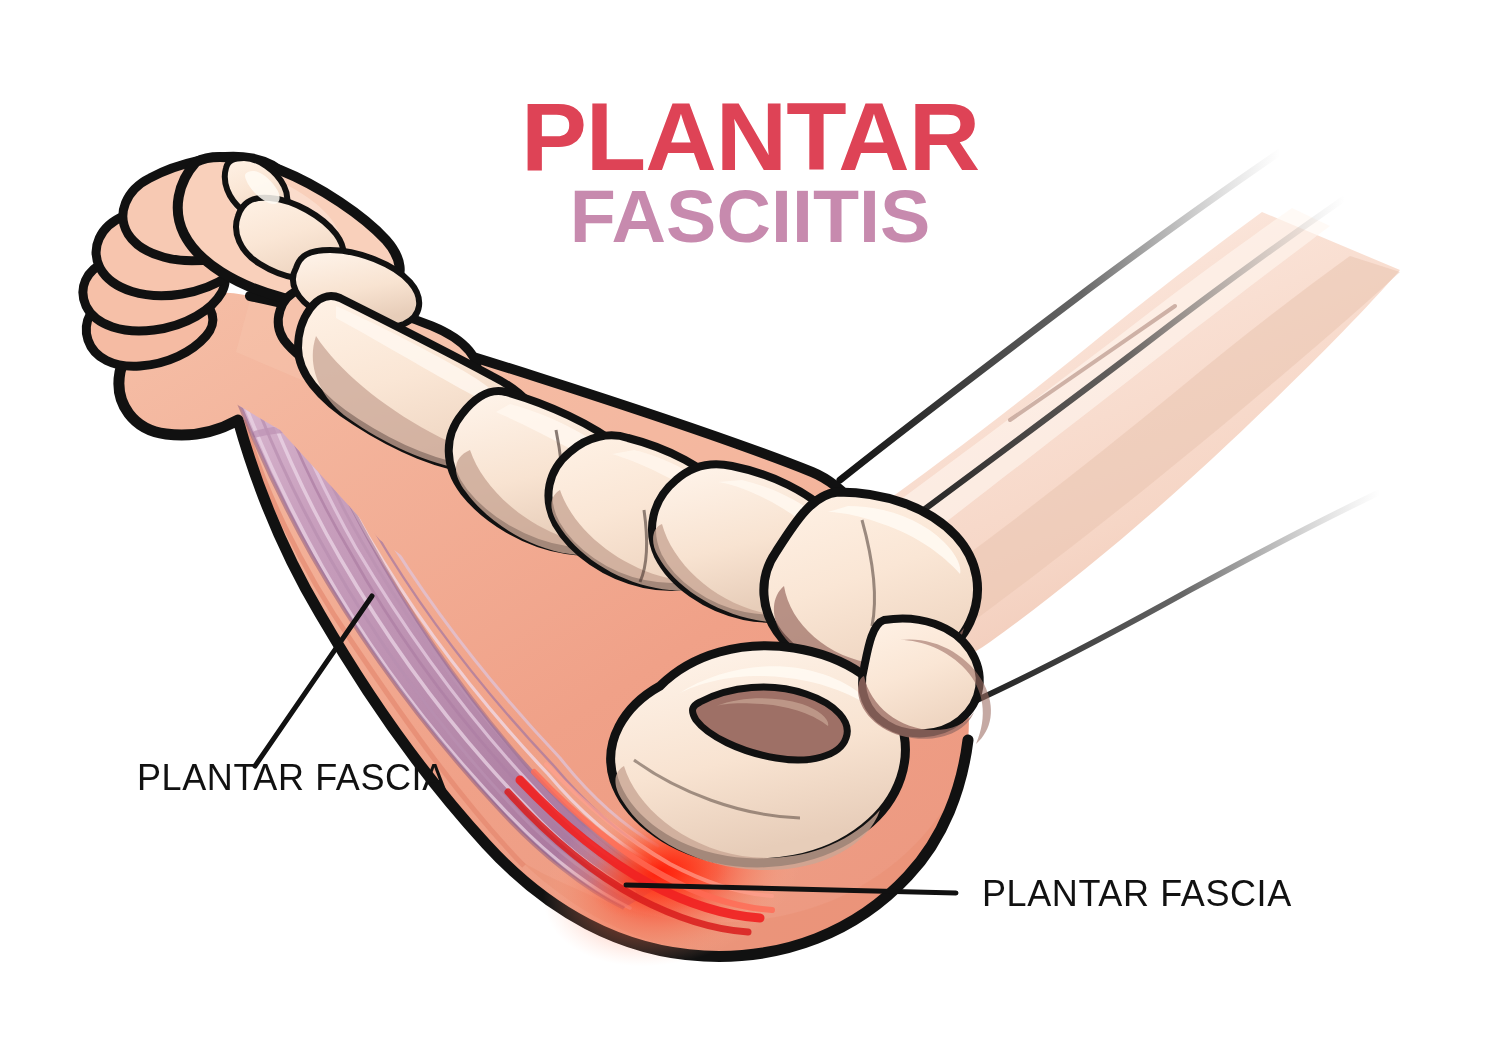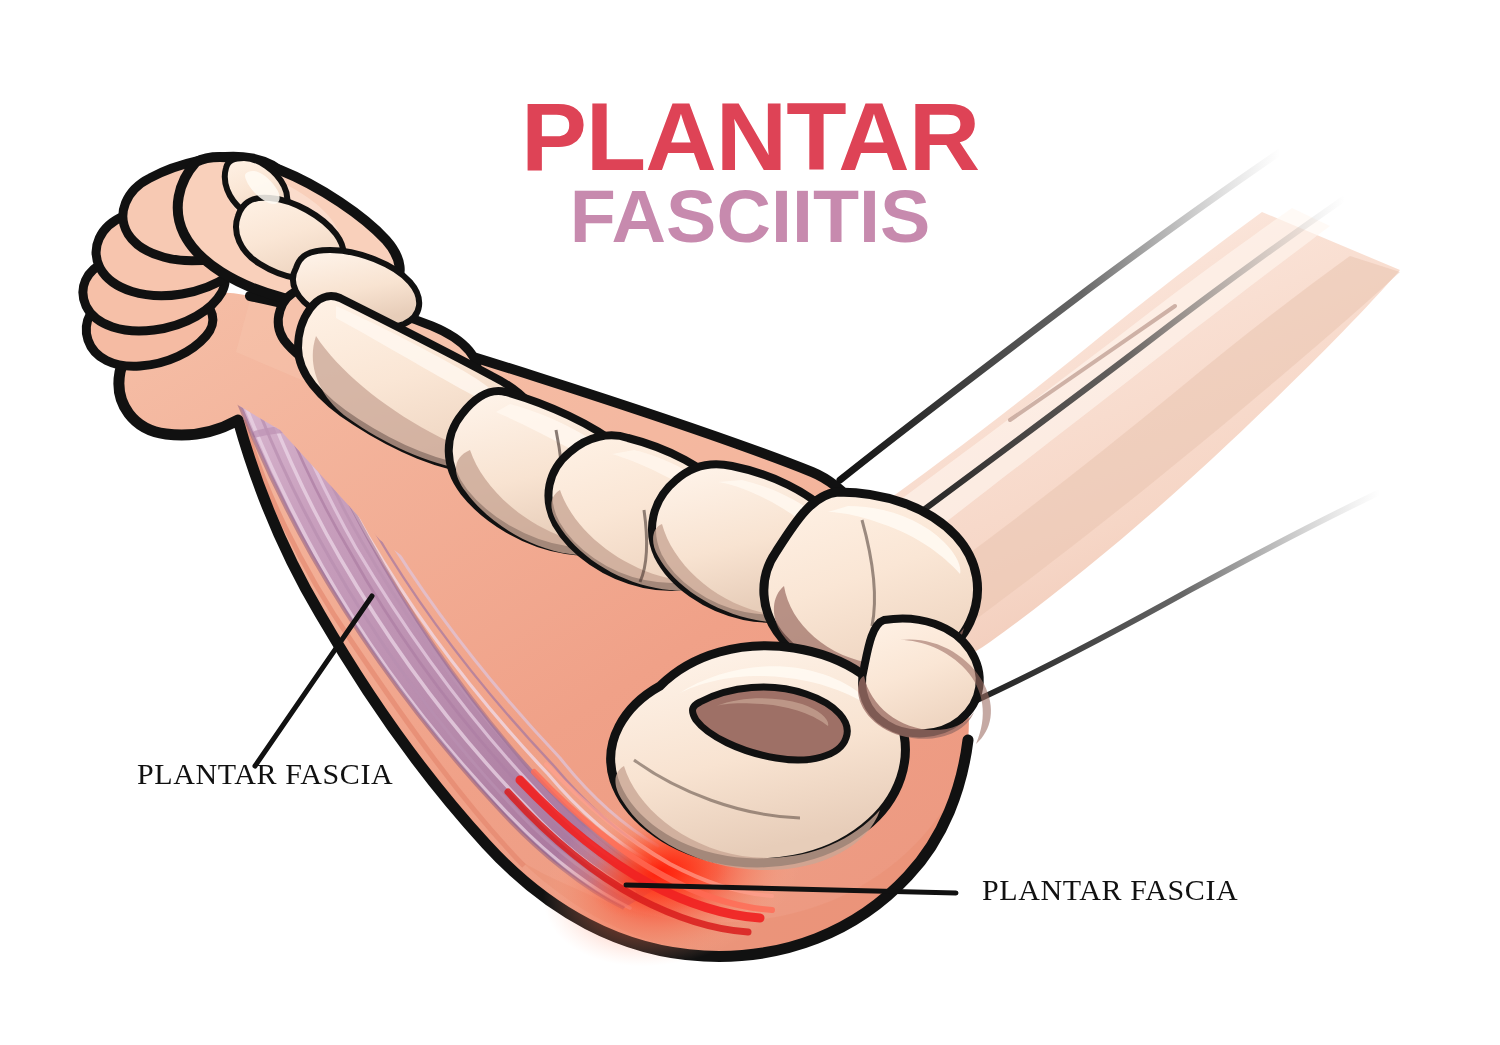--- a/index.html
+++ b/index.html
@@ -54,23 +54,23 @@
     font-size: 74px;
     line-height: 0.98;
     letter-spacing: 0px;
     color: #C78AAE;
     margin: 0;
     padding: 0;
     transform: scaleX(1.02);
   }
   .callout-label {
     position: absolute;
-    font-family: Liberation Serif, serif;
+    font-family: Liberation Sans, sans-serif;
     font-weight: normal;
-    font-size: 30px;
+    font-size: 36px;
     letter-spacing: 0.6px;
     color: #111111;
     white-space: nowrap;
   }
   #label-left {
     left: 137px;
     top: 757px;
   }
   #label-right {
     left: 982px;

